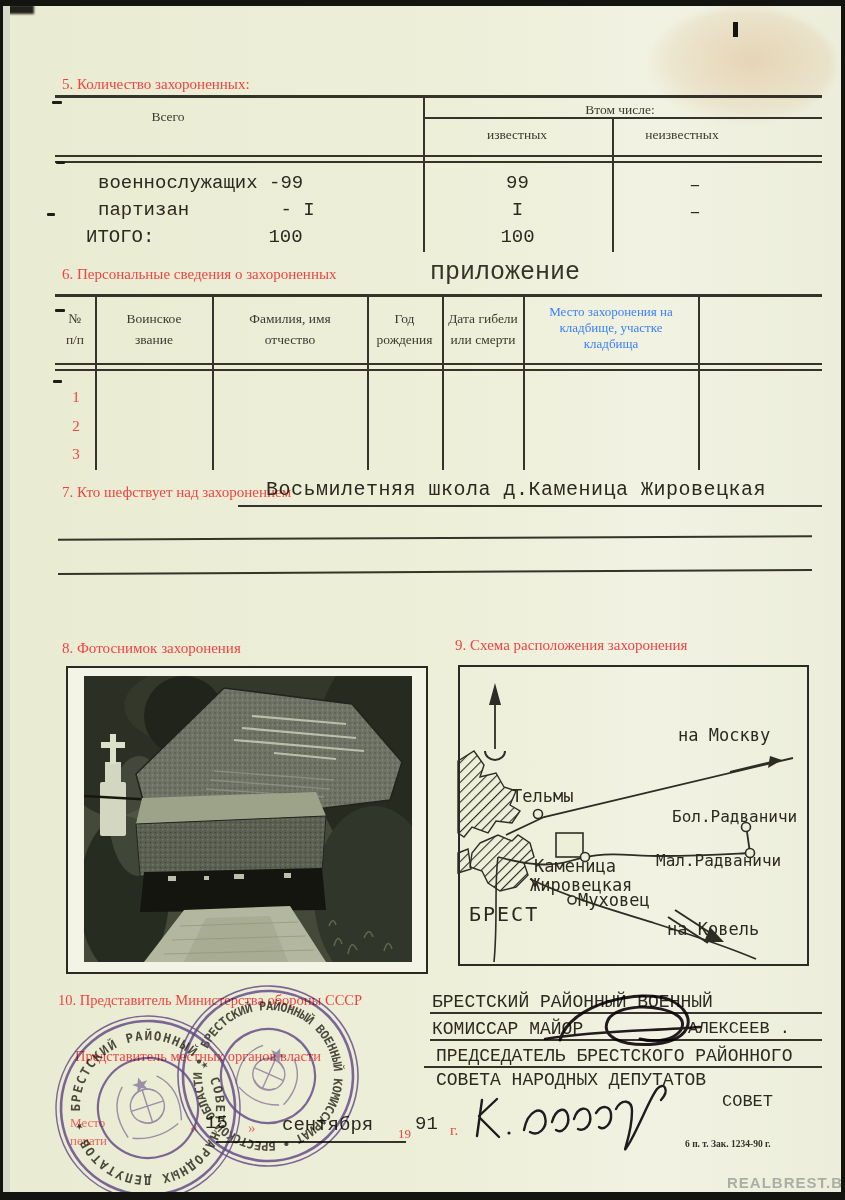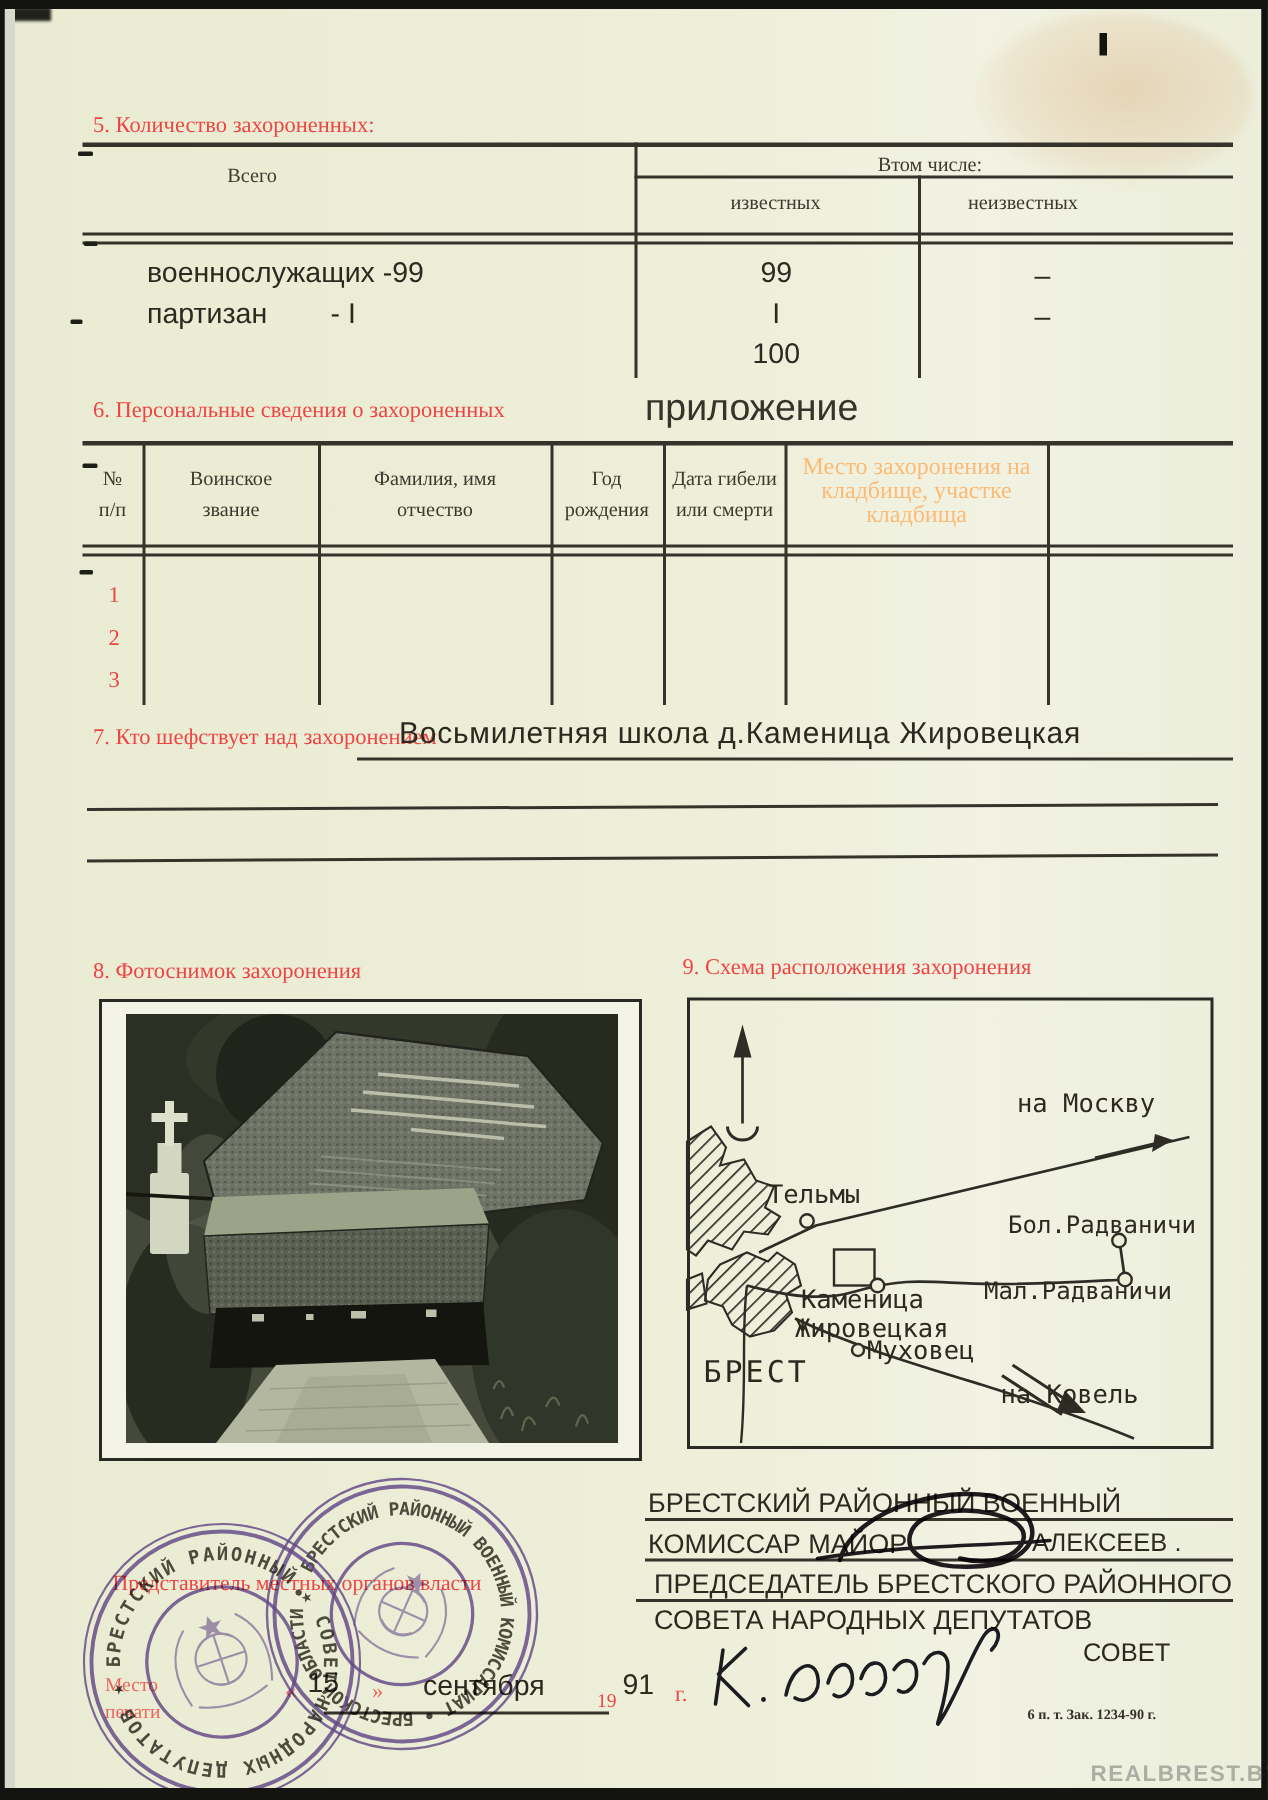--- a/index.html
+++ b/index.html
@@ -2,26 +2,26 @@
 <html><head>
 <meta charset="utf-8">
 <style>
   html,body{margin:0;padding:0;background:#101010;}
   #stage{position:relative;width:845px;height:1200px;overflow:hidden;background:#141411;
          font-family:"Liberation Serif",serif;}
   .abs{position:absolute;}
   #paper{position:absolute;left:10px;top:6px;width:831px;height:1186px;
          background:linear-gradient(90deg,#e9ebd2 0%,#edefd9 55%,#f1f2e2 78%,#eceedb 100%);}
   .serif{font-family:"Liberation Serif",serif;color:#ef4444;}
-  .mono{font-family:Liberation Sans, sans-serif;color:#2c2a20;white-space:pre;}
+  .mono{font-family:Liberation Mono, monospace;color:#2c2a20;white-space:pre;}
   .line{position:absolute;background:#35332a;height:2px;}
   .vline{position:absolute;background:#35332a;width:2px;}
   .ctr{text-align:center;}
   .hdr{font-size:13.5px;line-height:21px;color:#3c3a2e;}
-  .hdr6{font-size:16px;line-height:16px;color:#fdba74;}
+  .hdr6{font-size:13px;line-height:16px;color:#3b82f6;}
   svg text{font-family:"DejaVu Sans Mono","Liberation Mono",monospace;fill:#2c2a20;}
   .edge{position:absolute;background:#131310;z-index:60;}
   #watermark{font-family:"Liberation Sans",sans-serif;font-weight:800;font-size:15px;
              letter-spacing:1px;color:rgba(148,153,143,.75);z-index:55;}
   .dash{position:absolute;background:#1e1e18;height:3px;border-radius:1px;}
 </style>
 </head>
 <body>
 
 <div id="stage">
@@ -42,20 +42,21 @@
   <div class="vline" style="left:423px;top:95px;height:157px;"></div>
   <div class="vline" style="left:612px;top:117px;height:135px;"></div>
 
   <div class="abs serif hdr ctr" style="left:108px;top:106px;width:120px;">Всего</div>
   <div class="abs serif hdr ctr" style="left:500px;top:99px;width:240px;">Втом числе:</div>
   <div class="abs serif hdr ctr" style="left:445px;top:124px;width:144px;">известных</div>
   <div class="abs serif hdr ctr" style="left:610px;top:124px;width:144px;">неизвестных</div>
 
   <div class="abs mono" style="left:98px;top:172px;font-size:19px;">военнослужащих -99</div>
   <div class="abs mono" style="left:98px;top:199px;font-size:19px;">партизан        - I</div>
+  <div class="abs mono" style="left:86px;top:226px;font-size:19px;">ИТОГО:          100</div>
   <div class="abs mono ctr" style="left:445px;top:172px;width:145px;font-size:19px;">99</div>
   <div class="abs mono ctr" style="left:445px;top:199px;width:145px;font-size:19px;">I</div>
   <div class="abs mono ctr" style="left:445px;top:226px;width:145px;font-size:19px;">100</div>
   <div class="abs mono ctr" style="left:640px;top:174px;width:110px;font-size:19px;">–</div>
   <div class="abs mono ctr" style="left:640px;top:201px;width:110px;font-size:19px;">–</div>
 
   <div class="abs serif" style="left:62px;top:266px;font-size:15px;">6. Персональные сведения о захороненных</div>
   <div class="abs mono" style="left:430px;top:258px;font-size:25px;color:#35332a;text-align:center;">приложение</div>
 
   <div class="line" style="left:55px;top:294px;width:767px;height:3px;"></div>
@@ -240,20 +241,21 @@
       <text x="214" y="157" font-size="16">Бол.Радваничи</text>
       <text x="198" y="201" font-size="16">Мал.Радваничи</text>
       <text x="76" y="207">Каменица</text>
       <text x="72" y="226">Жировецкая</text>
       <text x="120" y="241">Муховец</text>
       <text x="11" y="256" font-size="20" letter-spacing="2">БРЕСТ</text>
       <text x="209" y="270">на Ковель</text>
     </g>
   </svg>
 
+  <div class="abs serif" style="left:58px;top:992px;font-size:14.5px;">10. Представитель Министерства обороны СССР</div>
   <div class="abs serif" style="left:75px;top:1048px;font-size:14.5px;">Представитель местных органов власти</div>
 
   <div class="abs mono" style="left:432px;top:992px;font-size:18px;">БРЕСТСКИЙ РАЙОННЫЙ ВОЕННЫЙ</div>
   <div class="line" style="left:430px;top:1012px;width:392px;"></div>
   <div class="abs mono" style="left:432px;top:1019px;font-size:18px;">КОМИССАР МАЙОР</div>
   <div class="abs mono" style="left:688px;top:1019px;font-size:17px;">АЛЕКСЕЕВ .</div>
   <div class="line" style="left:430px;top:1039px;width:392px;"></div>
   <div class="abs mono" style="left:436px;top:1046px;font-size:18px;">ПРЕДСЕДАТЕЛЬ БРЕСТСКОГО РАЙОННОГО</div>
   <div class="line" style="left:424px;top:1066px;width:398px;"></div>
   <div class="abs mono" style="left:436px;top:1070px;font-size:18px;">СОВЕТА НАРОДНЫХ ДЕПУТАТОВ</div>

